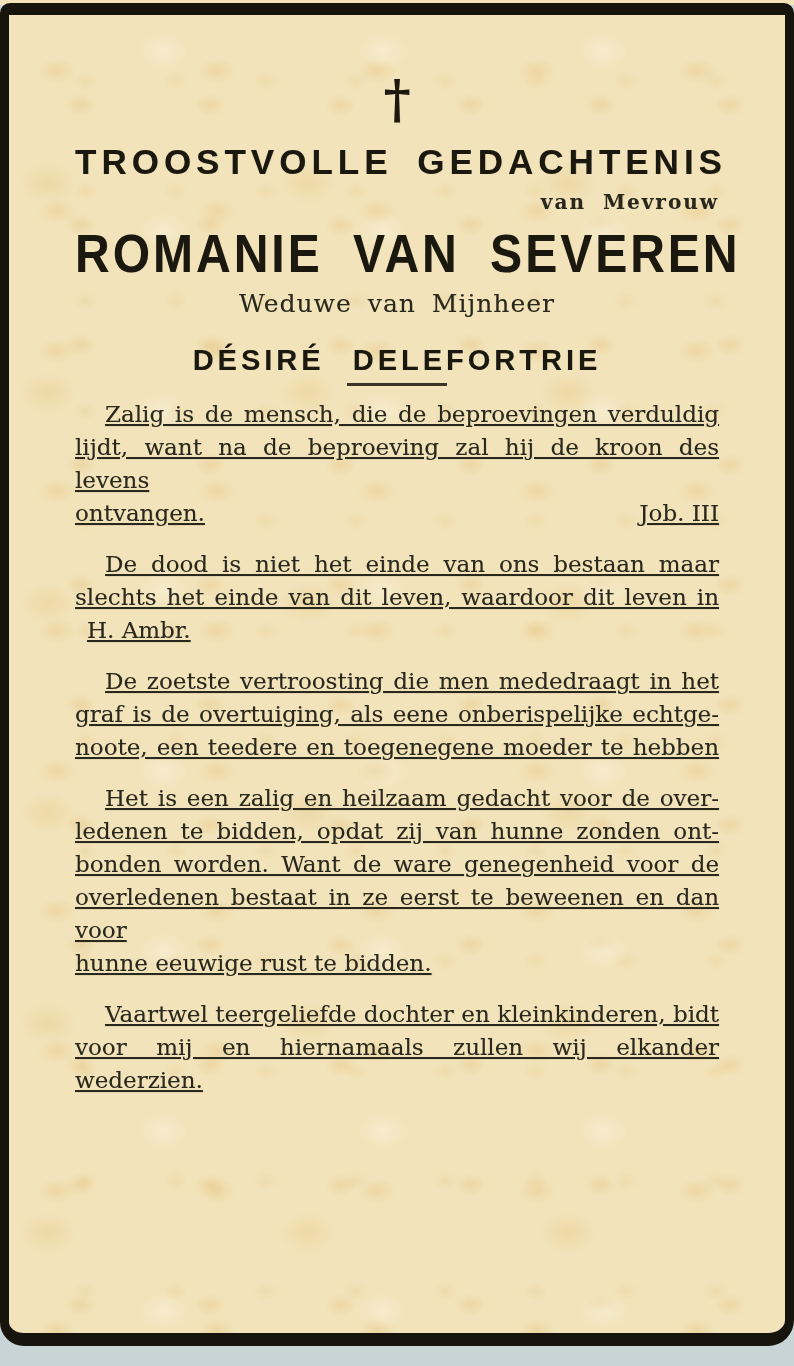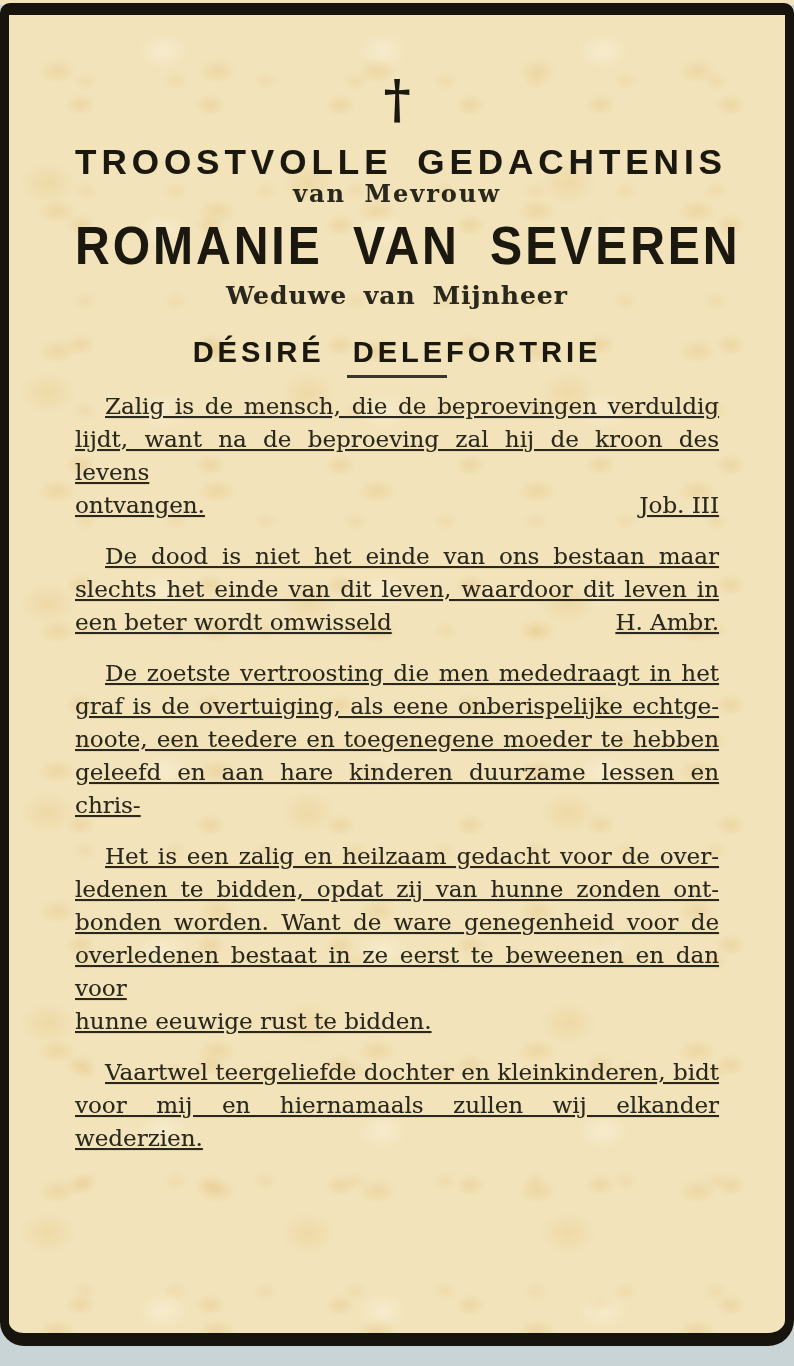--- a/index.html
+++ b/index.html
@@ -43,36 +43,36 @@
   .title{
     margin-top:18px;
     text-align:left;
     font-family:"Liberation Sans", sans-serif;
     font-size:35px; line-height:38px; font-weight:700;
     letter-spacing:5px; word-spacing:10px;
     color:var(--heading-ink);
     white-space:nowrap;
   }
   .salutation{
-    margin-top:0; text-align:center;
-    font-size:24px; line-height:26px; font-weight:bold;
+    margin-top:8px; text-align:right;
+    font-size:20px; line-height:26px; font-weight:bold;
     letter-spacing:2px; word-spacing:8px;
   }
   .deceased{
     margin-top:13px; text-align:center;
     font-family:"Liberation Sans", sans-serif;
     font-size:48px; line-height:52px; font-weight:700;
     letter-spacing:3px; word-spacing:14px;
     transform:scaleY(1.12); transform-origin:center;
     color:var(--heading-ink);
     white-space:nowrap;
   }
   .relation{
     margin-top:10px; text-align:center;
-    font-size:25px; line-height:27px; font-weight:bold;
+    font-size:25px; line-height:27px; font-weight:normal;
     letter-spacing:1px; word-spacing:7px;
   }
   .spouse{
     margin-top:28px; text-align:center;
     font-family:"Liberation Sans", sans-serif;
     font-size:29px; line-height:31px; font-weight:700;
     letter-spacing:4px; word-spacing:16px;
     color:var(--heading-ink);
   }
   .vitals{
@@ -122,29 +122,27 @@
         <div class="pline">lijdt, want na de beproeving zal hij de kroon des levens</div>
         <div class="lastrow">
           <span>ontvangen.</span>
           <span class="cite">Job. III</span>
         </div>
       </div>
       <div class="para">
         <div class="pline first">De dood is niet het einde van ons bestaan maar</div>
         <div class="pline">slechts het einde van dit leven, waardoor dit leven in</div>
         <div class="lastrow">
-          <span>een beter wordt omwisseld</span>
           <span class="cite">H. Ambr.</span>
         </div>
       </div>
       <div class="para">
         <div class="pline first">De zoetste vertroosting die men mededraagt in het</div>
         <div class="pline">graf is de overtuiging, als eene onberispelijke echtge-</div>
         <div class="pline">noote, een teedere en toegenegene moeder te hebben</div>
-        <div class="pline">geleefd en aan hare kinderen duurzame lessen en chris-</div>
       </div>
       <div class="para">
         <div class="pline first">Het is een zalig en heilzaam gedacht voor de over-</div>
         <div class="pline">ledenen te bidden, opdat zij van hunne zonden ont-</div>
         <div class="pline">bonden worden. Want de ware genegenheid voor de</div>
         <div class="pline">overledenen bestaat in ze eerst te beweenen en dan voor</div>
         <div class="lastrow">
           <span>hunne eeuwige rust te bidden.</span>
         </div>
       </div>

